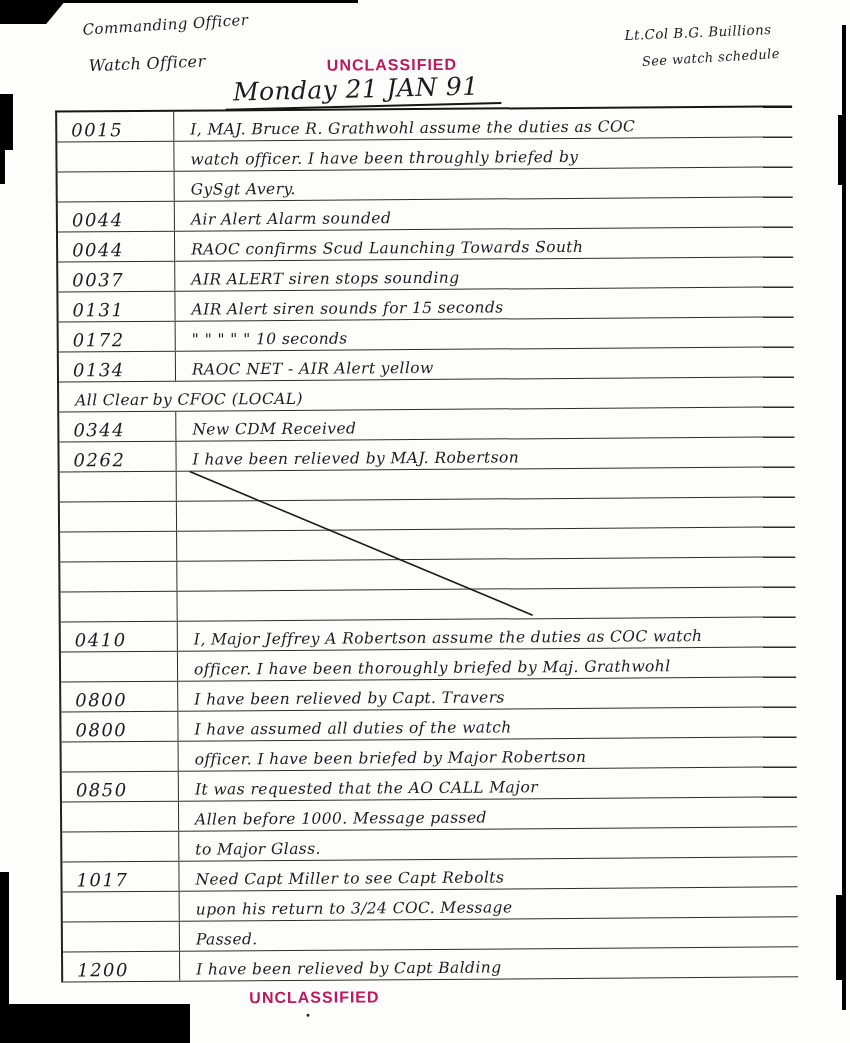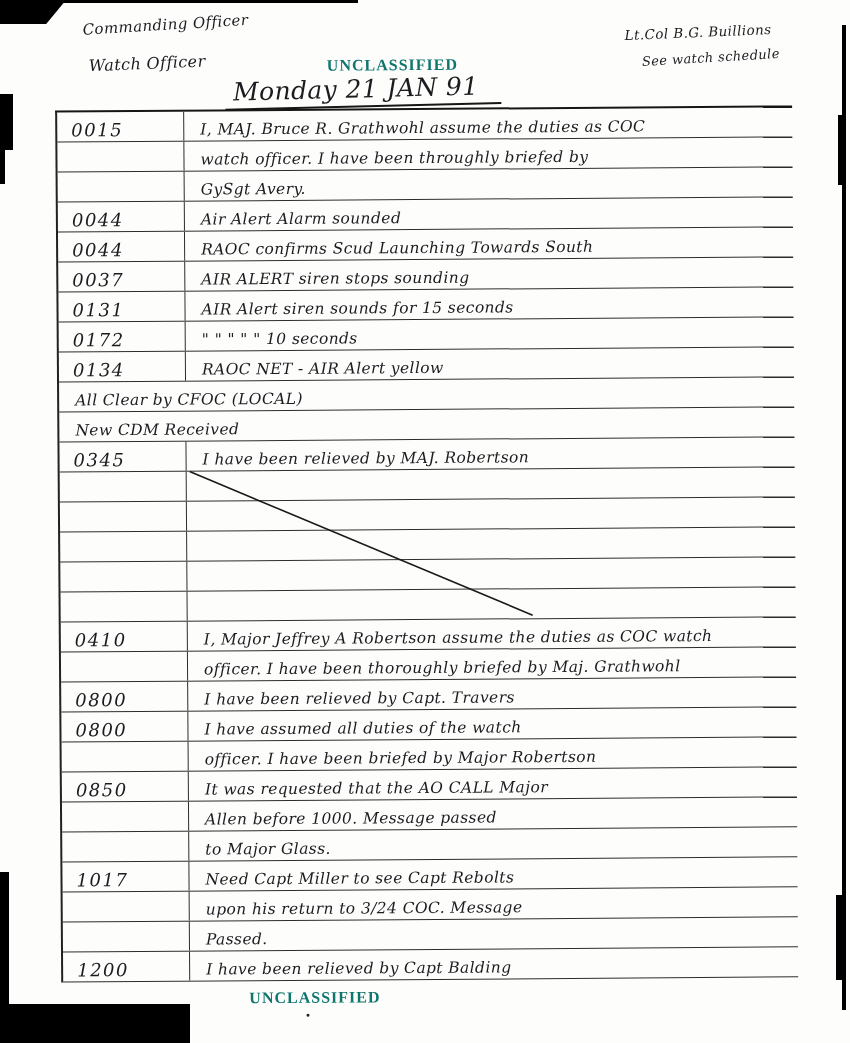--- a/index.html
+++ b/index.html
@@ -16,23 +16,23 @@
     transform:rotate(-0.4deg);
     transform-origin:420px 520px;
   }
   .hand{
     font-family:"DejaVu Serif", serif;
     font-style:italic;
     letter-spacing:0.4px;
     color:#1c1c20;
   }
   .printed{
-    font-family:Liberation Serif, serif;
+    font-family:Liberation Sans, sans-serif;
     font-weight:700;
-    color:#0f766e;
+    color:#be185d;
   }
   
   .hdr-left-1{position:absolute;left:86px;top:14px;font-size:15px;transform:rotate(-3deg);}
   .hdr-left-2{position:absolute;left:92px;top:52px;font-size:16px;transform:rotate(-2deg);}
   .cls-top{position:absolute;left:330px;top:56px;font-size:16px;letter-spacing:1px;}
   .hdr-right-1{position:absolute;left:628px;top:26px;font-size:13.5px;transform:rotate(-2deg);}
   .hdr-right-2{position:absolute;left:645px;top:52px;font-size:13px;transform:rotate(-3deg);}
   .date-title{
     position:absolute;left:228px;top:74px;
     font-size:25px;
@@ -46,21 +46,21 @@
     border-top:2.5px solid #161616;
     border-left:2px solid #222;
   }
   .log-row{
     display:flex;
     height:30px;
     box-sizing:border-box;
     border-bottom:1.6px solid #2d2d2d;
   }
   .log-time{
-    width:127px;
+    width:117px;
     box-sizing:border-box;
     border-right:1.6px solid #2d2d2d;
     padding:0 0 1px 14px;
     display:flex;align-items:flex-end;
     font-size:18px;
     letter-spacing:1.5px;
   }
   .log-text{
     flex:1;
     padding:0 0 2px 16px;
@@ -135,24 +135,25 @@
             <div class="log-text hand">"   "   "   "   "      10 seconds</div>
           </div>
           <div class="log-row">
             <div class="log-time hand">0134</div>
             <div class="log-text hand">RAOC NET - AIR Alert yellow</div>
           </div>
           <div class="log-row">
             <div class="log-text hand">All Clear by CFOC (LOCAL)</div>
           </div>
           <div class="log-row">
+            <div class="log-time hand">0344</div>
             <div class="log-text hand">New CDM Received</div>
           </div>
           <div class="log-row">
-            <div class="log-time hand">0345</div>
+            <div class="log-time hand">0262</div>
             <div class="log-text hand">I have been relieved by MAJ. Robertson</div>
           </div>
           <div class="log-row">
             <div class="log-time hand"></div>
             <div class="log-text hand"></div>
           </div>
           <div class="log-row">
             <div class="log-time hand"></div>
             <div class="log-text hand"></div>
           </div>

